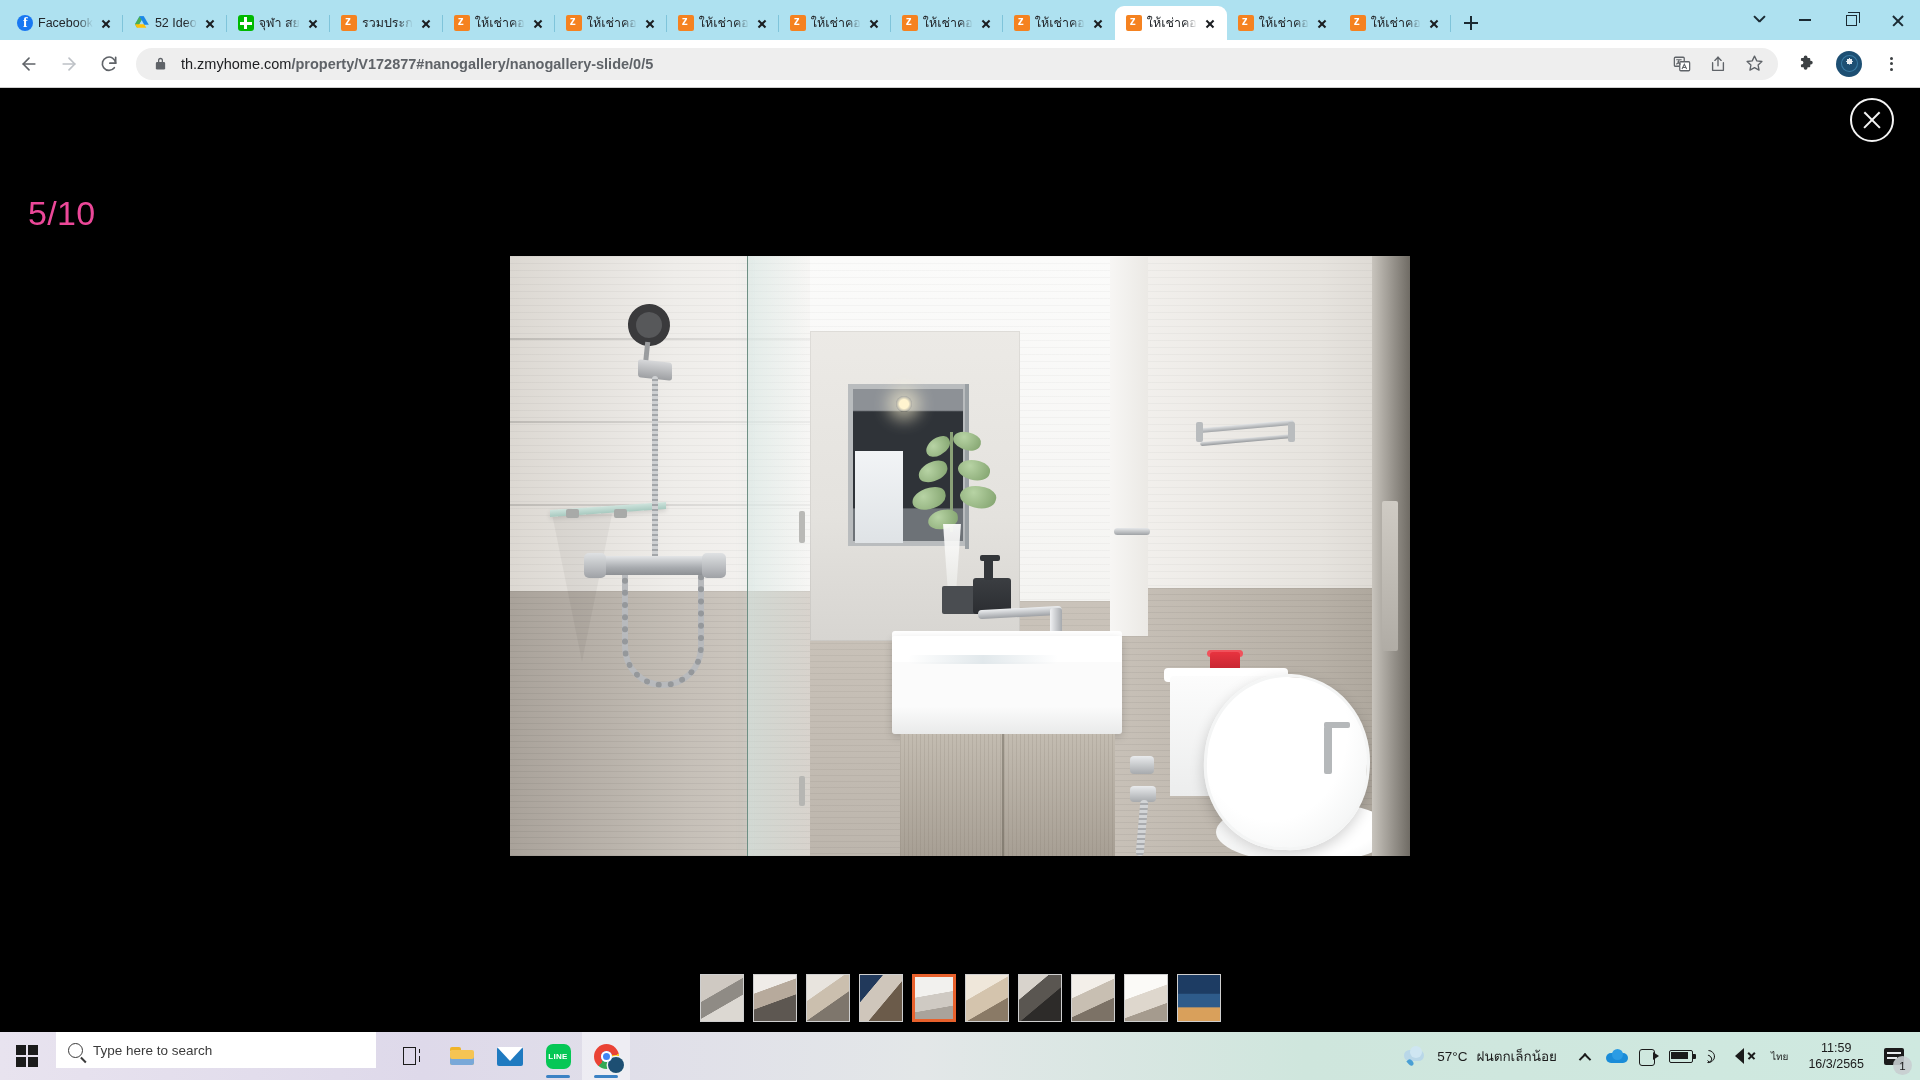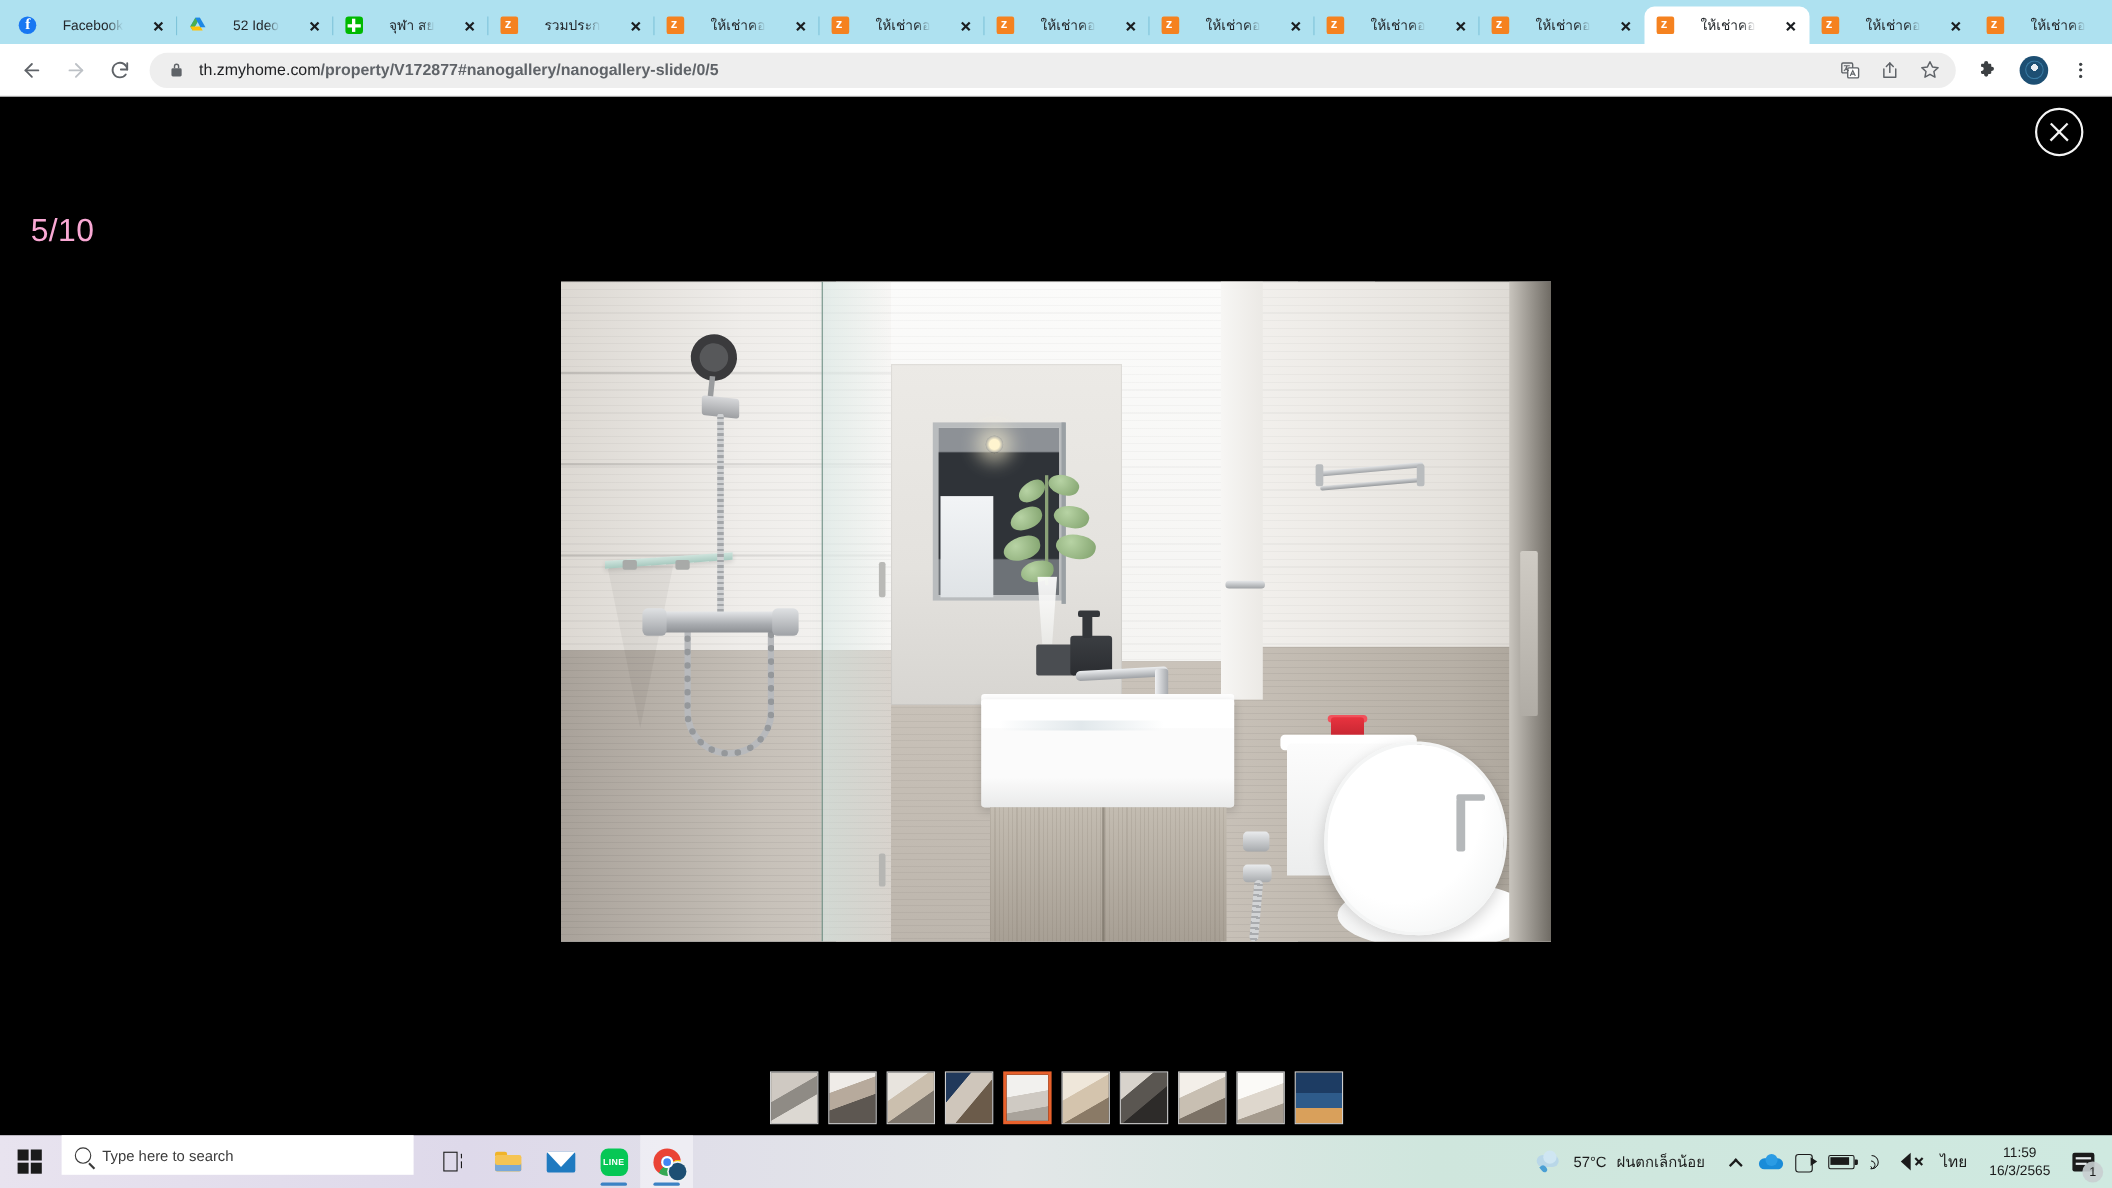--- a/index.html
+++ b/index.html
@@ -20,21 +20,21 @@
     align-items: flex-end;
     padding-left: 6px;
     position: relative;
   }
   .tabs-area { display: flex; align-items: flex-end; flex: 0 0 auto; height: 40px; }
 
   .tab {
     height: 34px;
     display: flex;
     align-items: center;
-    gap: 24px;
+    gap: 5px;
     padding: 0 8px 0 11px;
     min-width: 0;
     position: relative;
     border-radius: 9px 9px 0 0;
     color: #23272b;
     font-size: 12.5px;
     white-space: nowrap;
   }
   .tab.active { background: #ffffff; }
   .tab:not(.active)::after {
@@ -212,22 +212,22 @@
   .viewport {
     position: absolute;
     left: 0; top: 88px;
     width: 1920px; height: 944px;
     background: #000000;
     overflow: hidden;
   }
   .counter {
     position: absolute;
     left: 28px; top: 106px;
-    color: #f9a8d4;
-    font-size: 29px;
+    color: #ec4899;
+    font-size: 34px;
     letter-spacing: 0.3px;
     font-family: "Liberation Sans", sans-serif;
   }
   .lb-close {
     position: absolute;
     right: 26px; top: 10px;
     width: 44px; height: 44px;
     border: 2.4px solid #f4f4f4;
     border-radius: 50%;
   }
@@ -797,21 +797,21 @@
     border-right: 9px solid #1b1b1b;
     margin-top: -4px;
   }
   .speaker-x { position: absolute; right: -1px; top: 3px; width: 9px; height: 9px; }
   .speaker-x::before, .speaker-x::after {
     content: ""; position: absolute; left: 0; top: 4px; width: 9px; height: 1.5px; background: #1b1b1b;
   }
   .speaker-x::before { transform: rotate(45deg); }
   .speaker-x::after  { transform: rotate(-45deg); }
 
-  .lang { font-size: 14px; color: #1b1b1b; padding: 0 10px; }
+  .lang { font-size: 10px; color: #1b1b1b; padding: 0 10px; }
   .clock {
     display: flex; flex-direction: column; align-items: center; justify-content: center;
     font-size: 12.5px; color: #1b1b1b; line-height: 16px; padding: 0 10px; text-align: center;
   }
   .notif { width: 40px; height: 48px; display: flex; align-items: center; justify-content: center; position: relative; }
   .notif-glyph { width: 20px; height: 17px; background: #1b1b1b; border-radius: 2px; position: relative; }
   .notif-glyph::before, .notif-glyph::after {
     content: ""; position: absolute; left: 3px; background: #e9edef; height: 2px;
   }
   .notif-glyph::before { top: 4px; width: 14px; }

